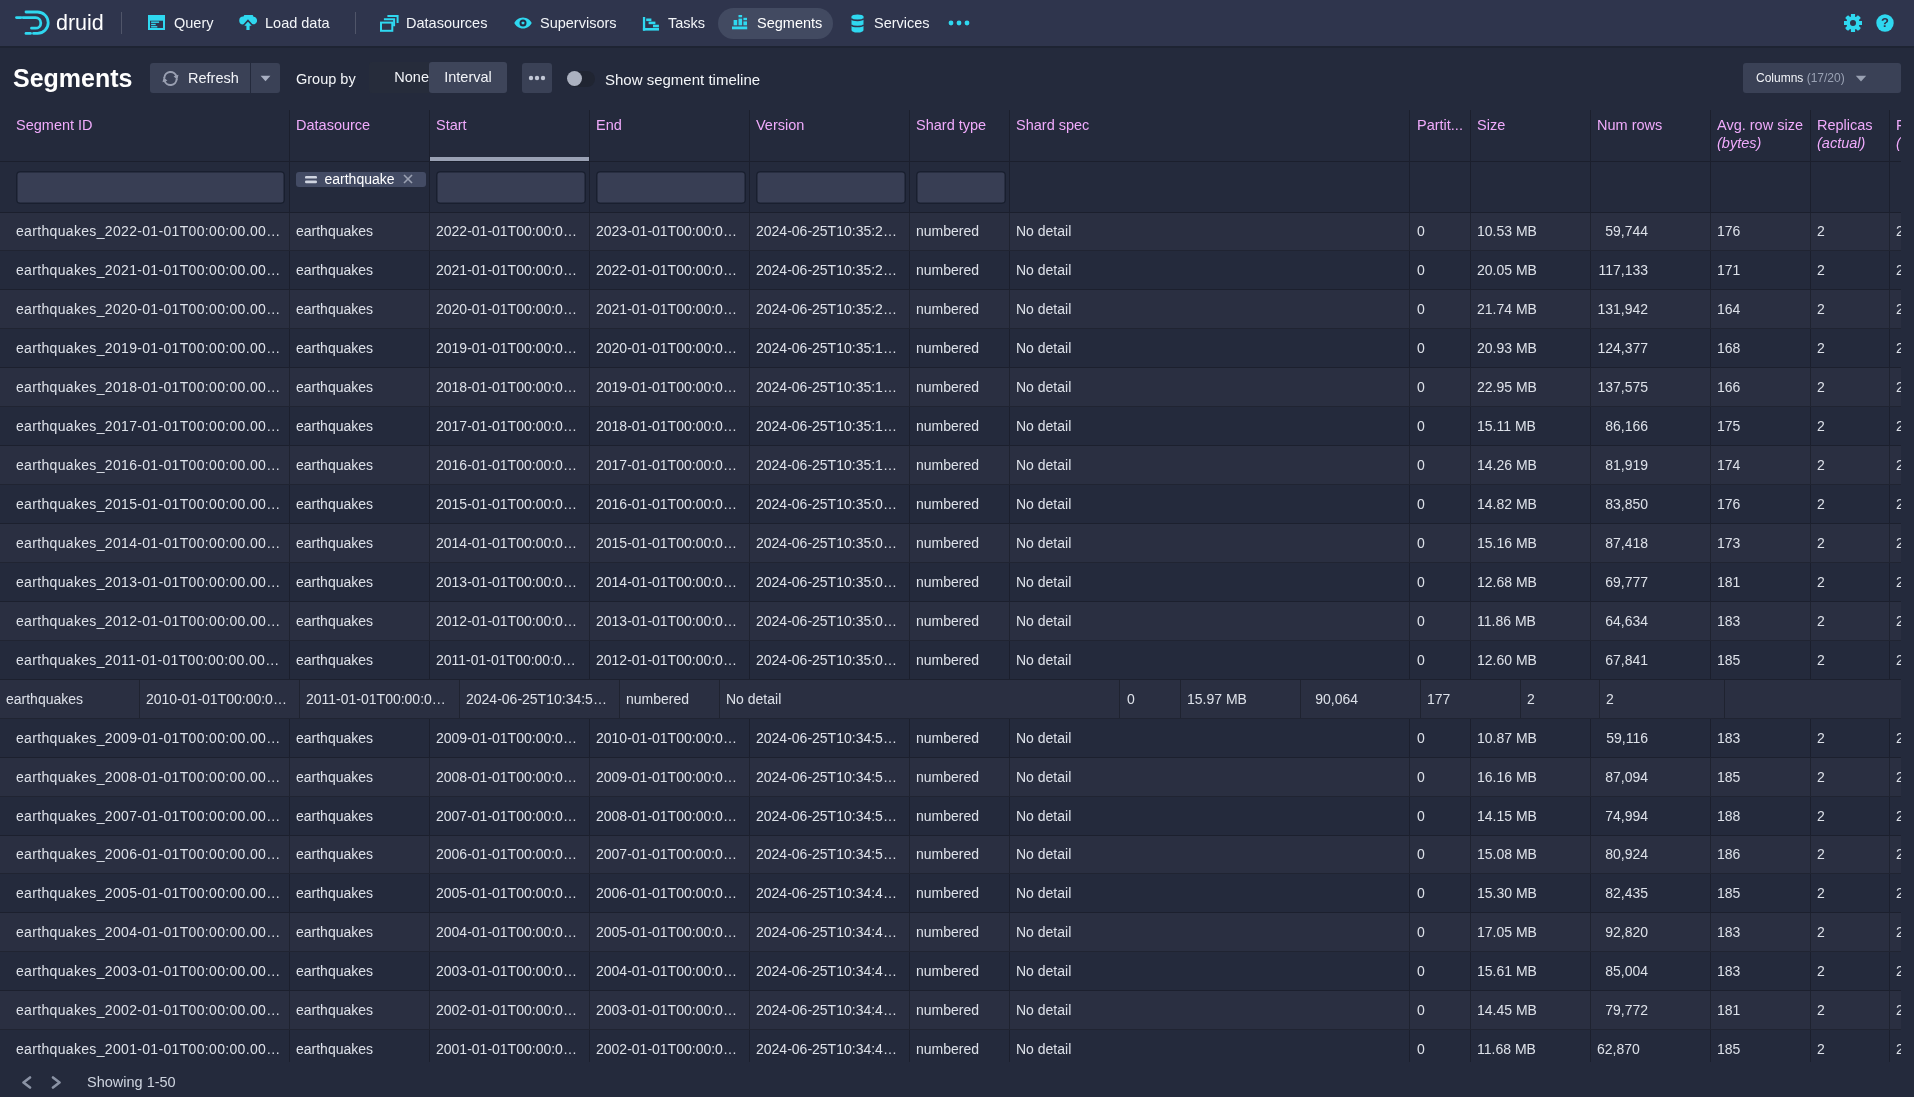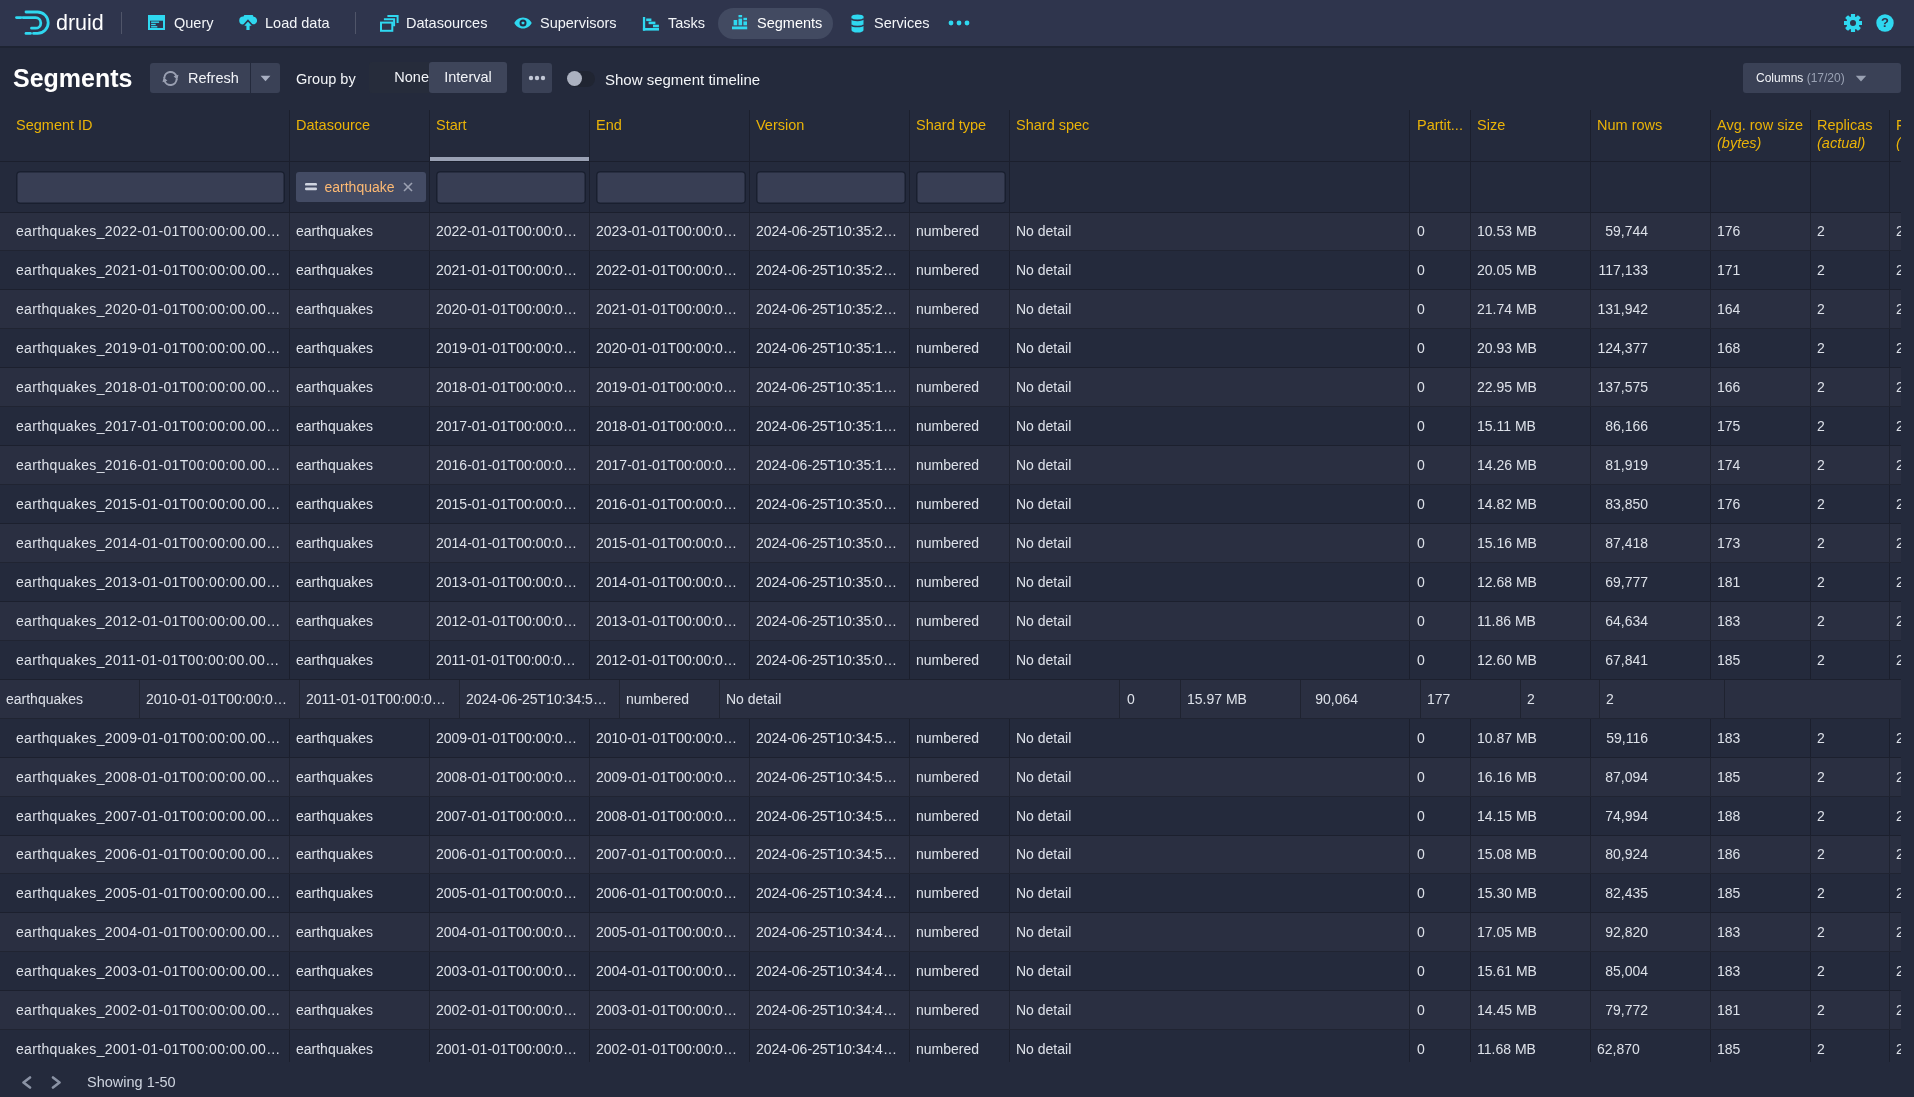--- a/index.html
+++ b/index.html
@@ -35,21 +35,21 @@
 #track { position:absolute; left:566.5px; top:70.5px; width:28px; height:16.5px; border-radius:9px; background:#202532; }
 #knob { position:absolute; left:567px; top:70.5px; width:15px; height:15px; border-radius:50%; background:#abb1c0; }
 
 #grid { position:absolute; left:0; top:110px; width:1901px; height:952px; overflow:hidden; }
 .tr { display:flex; width:2020px; }
 .td, .th {
   border-right:1px solid rgba(0,0,0,0.25);
   overflow:hidden; white-space:nowrap; flex:none;
   padding-left:6px;
 }
-.th { padding-top:6px; font-size:14.5px; color:#eab308; line-height:18px; }
+.th { padding-top:6px; font-size:14.5px; color:#f0abfc; line-height:18px; }
 .td { font-size:14px; color:#dde1e9; display:flex; align-items:center; }
 .td.c0 { letter-spacing:0.33px; }
 .hr { height:52px; border-bottom:1px solid rgba(0,0,0,0.25); }
 .fr { height:50.5px; border-bottom:1px solid rgba(0,0,0,0.25); }
 .dr { height:38.95px; border-bottom:1px solid rgba(0,0,0,0.22); }
 .dr.odd { background:rgba(255,255,255,0.027); }
 .c0 { width:290px; padding-left:16px; }
 .c1 { width:140px; }
 .c2 { width:160px; }
 .c3 { width:160px; }
@@ -64,22 +64,22 @@
 .c12 { width:125px; }
 .sorted { box-shadow: inset 0 -4px 0 #9aa1b4; }
 .em { font-style:italic; }
 
 .finput {
   height:33px; margin-top:8.5px; border-radius:4px;
   background:#383e54; box-shadow:inset 0 0 0 1.5px rgba(15,21,35,0.75);
 }
 .ftd { border-right:1px solid rgba(0,0,0,0.25); flex:none; padding:0; }
 #tag {
-  height:30px; margin:9.5px 0 0 5.5px; width:130px; border-radius:3px; background:#434b64;
-  display:flex; align-items:center; font-size:14px; color:#fdba74;
+  height:15px; margin:9.5px 0 0 5.5px; width:130px; border-radius:3px; background:#434b64;
+  display:flex; align-items:center; font-size:14px; color:#ffffff;
 }
 
 #pager { position:absolute; left:0; top:1063px; width:1914px; height:34px; font-size:15px; color:#ced4df; }
 #showing { position:absolute; left:87px; top:11px; font-size:14.5px; color:#ced4df; }
 </style>
 </head>
 <body>
 <div id="nav">
   <svg class="abs" style="left:14px; top:7px;" width="40" height="32" viewBox="0 0 40 32">
     <g fill="none" stroke="#2fd8f0" stroke-width="2.8" stroke-linecap="round">

